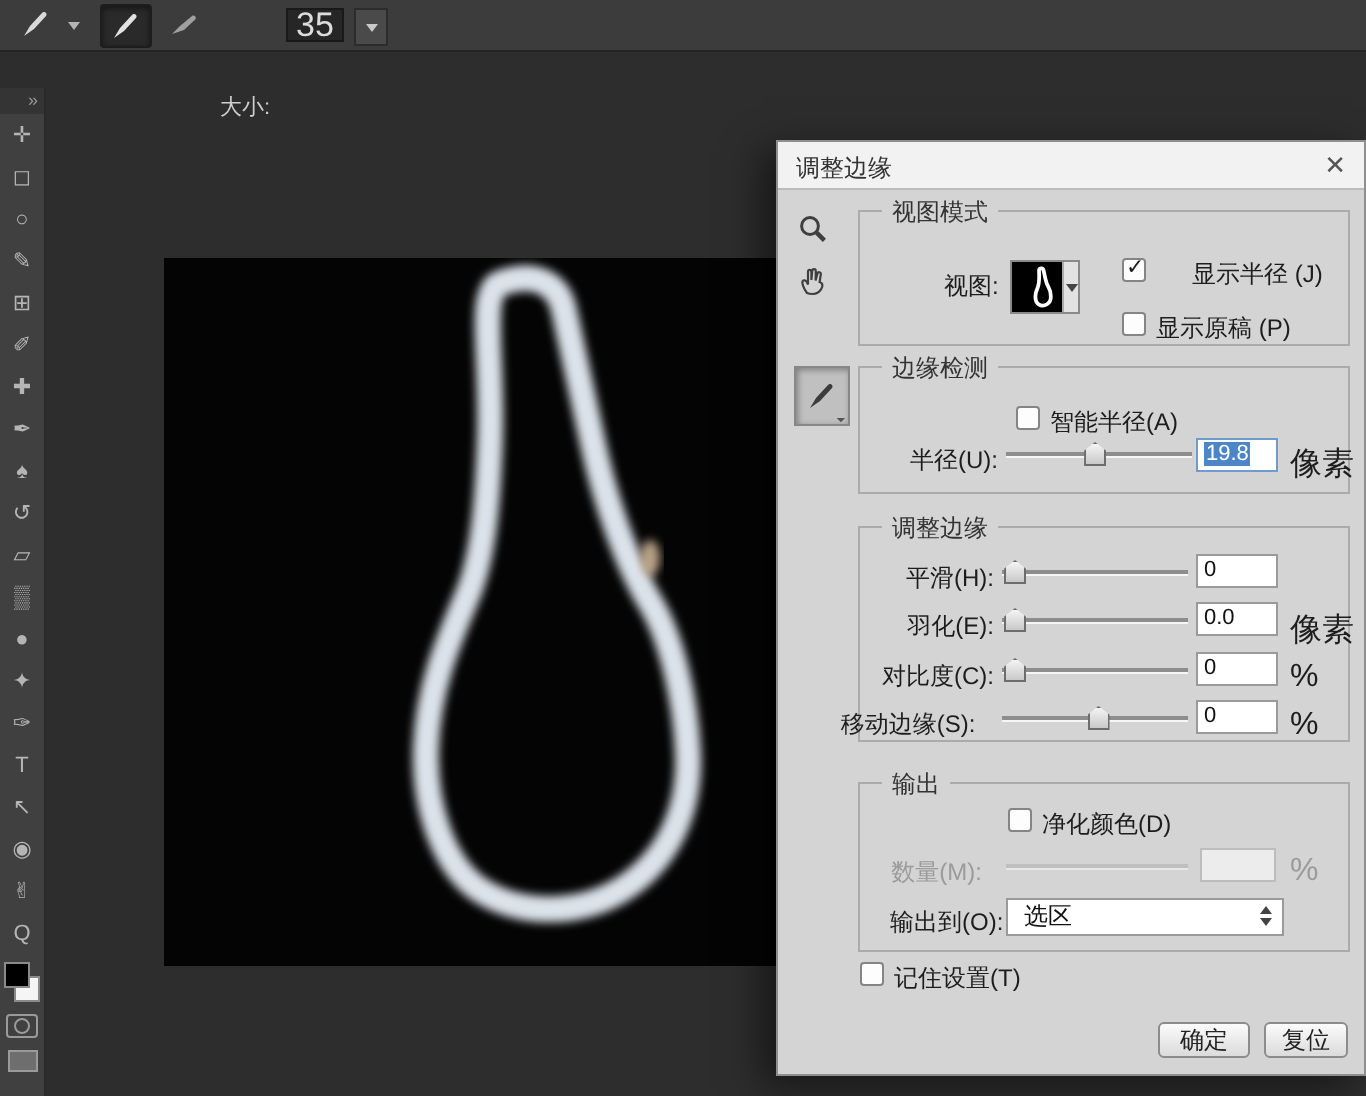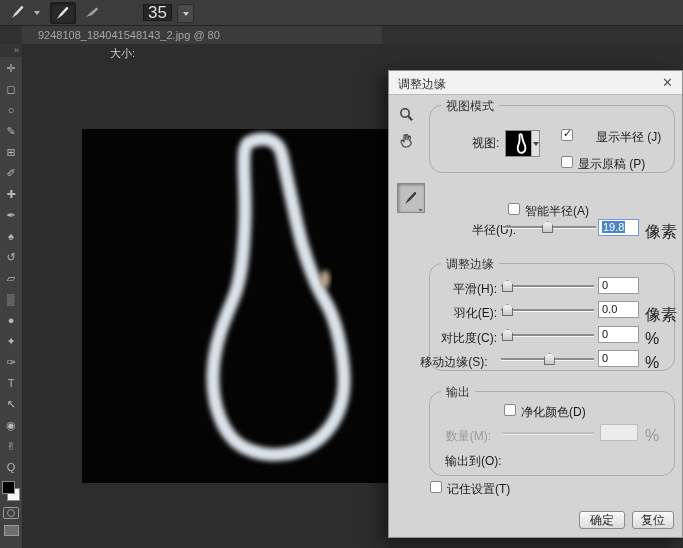--- a/index.html
+++ b/index.html
@@ -40,21 +40,21 @@
   #dialog{position:absolute;left:388px;top:70px;width:295px;height:468px;background:#d4d4d4;border:1px solid #8f8f8f;box-sizing:border-box;
           box-shadow:-7px 5px 18px rgba(0,0,0,.5);z-index:10;font-size:12px;color:#1d1d1d;}
   #dlg-titlebar{position:absolute;left:0;top:0;right:0;height:23px;background:#f2f2f2;border-bottom:1px solid #bcbcbc;}
   #dlg-title{position:absolute;left:9px;top:5px;font-size:12px;color:#333;}
   #dlg-close{position:absolute;right:9px;top:4px;font-size:13px;color:#555;}
   .dlg-icon{position:absolute;}
   #refine-tool-btn{position:absolute;left:8px;top:112px;width:26px;height:28px;background:#c0c0c0;border:1px solid #878787;
                    box-shadow:inset 1px 1px 3px rgba(0,0,0,.35);display:flex;align-items:center;justify-content:center;}
   #refine-tool-btn .mini-caret{position:absolute;right:1px;bottom:1px;width:0;height:0;border-left:3px solid transparent;border-top:3px solid transparent;border-bottom:3px solid #555;transform:rotate(45deg);}
 
-  .group{position:absolute;border:1px solid #ababab;border-radius:13px;box-sizing:border-box;}
+  .group{position:absolute;border:1px solid #ababab;border-radius:0;box-sizing:border-box;}
   .legend{position:absolute;top:-8px;left:11px;background:#d4d4d4;padding:0 5px;font-size:12px;color:#333;white-space:nowrap;}
 
   .lbl{position:absolute;font-size:12px;color:#1d1d1d;white-space:nowrap;}
   .lbl.r{text-align:right;}
   .dis{color:#9b9b9b !important;}
 
   .cb{position:absolute;width:12px;height:12px;background:#fdfdfd;border:1px solid #858585;border-radius:2px;box-sizing:border-box;}
   .cb.checked::after{content:"✓";position:absolute;left:1px;top:-3px;font-size:11px;font-weight:bold;color:#1a1a1a;}
 
   .slider{position:absolute;height:12px;}
@@ -104,23 +104,20 @@
           <path d="M2 13 L6 9 L12 4 C13 3.2 14.6 4.8 13.6 5.8 L8 11 L2 13 Z" fill="#b9b9b9"></path>
         </svg>
     </div>
     <span id="size-label">大小:</span>
     <div id="size-value">35</div>
     <div id="size-caret">
         <div class="tri-dn"></div>
       </div>
   </div>
 
-  <div id="tab-bar">
-    <div class="tab"><span>9248108_184041548143_2.jpg @ 80</span></div>
-  </div>
 
   <div id="toolbar">
     <div class="tb-collapse">»</div>
     <div id="tool-list">
 
     <div class="tool">✛</div>
         <div class="tool">◻</div>
         <div class="tool">○</div>
         <div class="tool">✎</div>
         <div class="tool">⊞</div>
@@ -198,23 +195,26 @@
       </div>
       <div class="vt-caret">
           <div class="tri"></div>
         </div>
     </div>
     <div class="cb checked" style="left:172px;top:58px;"></div>
     <span class="lbl" style="left:189px;top:58px;margin-left:18px;">显示半径 (J)</span>
     <div class="cb" style="left:172px;top:85px;"></div>
     <span class="lbl" style="left:189px;top:85px;">显示原稿 (P)</span>
 
+    <div class="group" style="left:40px;top:112px;width:246px;height:64px;">
+      <span class="legend">边缘检测</span>
+    </div>
     <div class="cb" style="left:119px;top:132px;"></div>
     <span class="lbl" style="left:136px;top:132px;">智能半径(A)</span>
-    <span class="lbl r" style="left:75px;top:151px;width:52px;">半径(U):</span>
+    <span class="lbl r" style="left:58px;top:151px;width:52px;">半径(U):</span>
     <div class="slider" style="left:114px;top:150px;width:93px;">
       <div class="track"></div>
         <div class="knob" style="left:42%;"></div>
     </div>
     <div class="valbox focus" style="left:209px;top:148px;"><span class="sel">19.8</span></div>
     <span class="unit" style="left:256px;top:151px;">像素</span>
 
     <div class="group" style="left:40px;top:192px;width:246px;height:108px;">
       <span class="legend">调整边缘</span>
     </div>
@@ -254,20 +254,27 @@
     </div>
     <div class="cb" style="left:115px;top:333px;"></div>
     <span class="lbl" style="left:132px;top:333px;">净化颜色(D)</span>
     <span class="lbl r dis" style="left:40px;top:357px;width:62px;">数量(M):</span>
     <div class="slider" style="left:114px;top:356px;width:91px;">
         <div class="track off"></div>
       </div>
     <div class="valbox off" style="left:211px;top:353px;width:38px;"></div>
     <span class="unit dis" style="left:256px;top:356px;">%</span>
     <span class="lbl" style="left:56px;top:382px;">输出到(O):</span>
+    <div class="dropdown" style="left:114px;top:378px;width:139px;height:19px;">
+      <span>选区</span>
+      <span class="dd-arrows">
+          <i class="up"></i>
+          <i class="dn"></i>
+        </span>
+    </div>
 
     <div class="cb" style="left:41px;top:410px;"></div>
     <span class="lbl" style="left:58px;top:410px;text-align:center;">记住设置(T)</span>
 
     <button class="btn" style="left:190px;top:440px;width:46px;">确定</button>
     <button class="btn" style="left:243px;top:440px;width:42px;">复位</button>
   </div>
 
 </div>
 

